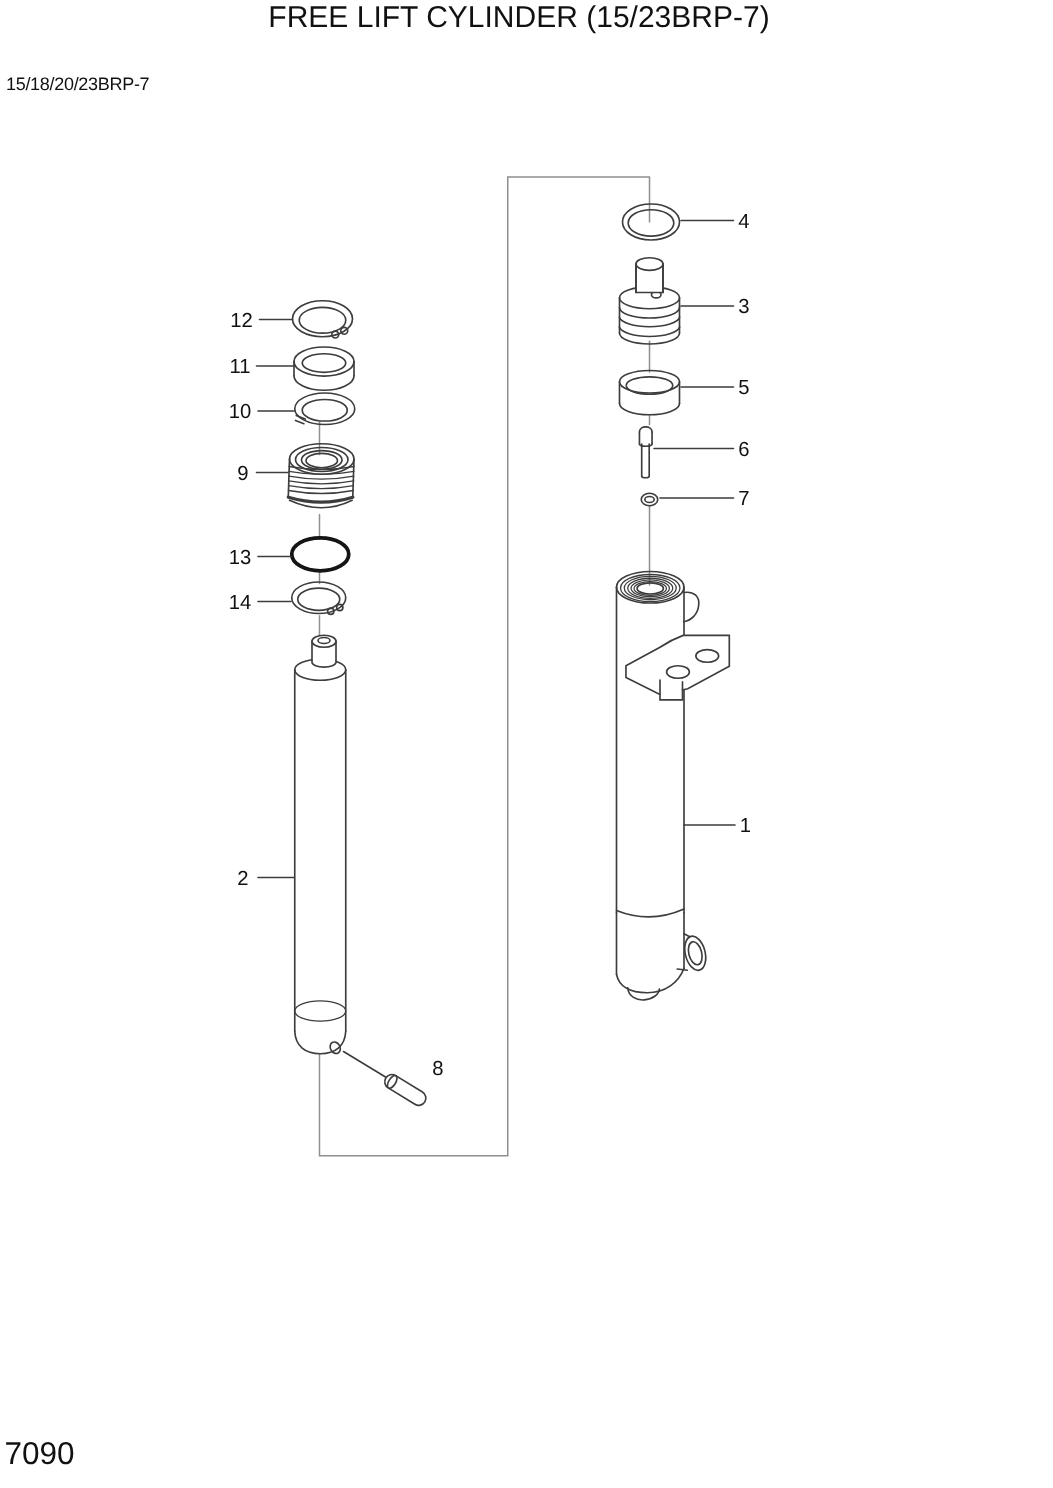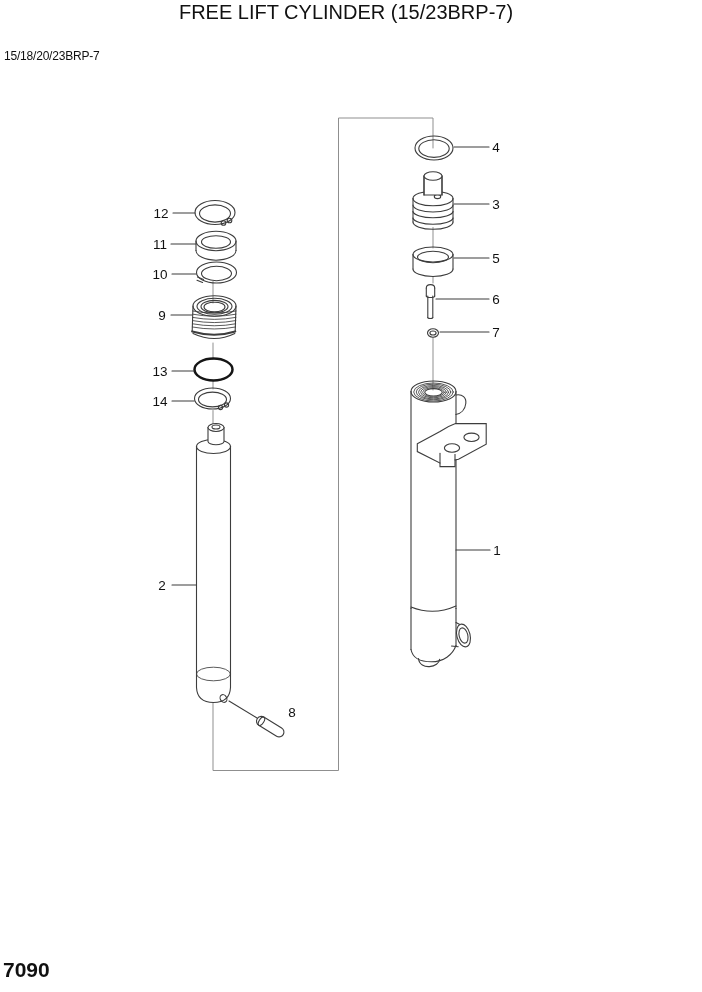--- a/index.html
+++ b/index.html
@@ -3,21 +3,21 @@
 <meta charset="utf-8">
 <style>
   html,body { margin:0; padding:0; }
   body {
     width:702px; height:992px; background:#ffffff; position:relative;
     font-family:"Liberation Sans", sans-serif; color:#111;
     overflow:hidden;
   }
   .hdr-code { position:absolute; left:4px; top:3px; font-size:12px; letter-spacing:-0.2px; white-space:nowrap;margin-top:46px; }
   .hdr-title { position:absolute; left:346px; top:1px; transform:translateX(-50%); font-size:20px; white-space:nowrap; }
-  .page-number { position:absolute; left:3px; top:958px; font-size:21px;font-weight:bold; }
+  .page-number { position:absolute; left:3px; top:958px; font-size:21px; }
   #diagram { position:absolute; left:0; top:0; }
   #diagram path, #diagram ellipse, #diagram circle, #diagram rect, #diagram line {
     stroke:#3d3d3d; stroke-width:1.1; fill:none; stroke-linecap:round;
   }
   #diagram .wfill { fill:#ffffff; }
   #diagram .bold  { stroke:#151515; stroke-width:2.5; }
   #diagram .thin  { stroke-width:0.85; }
   #diagram .gray  { stroke:#8f8f8f; stroke-width:1; fill:none; }
   #diagram .band  { stroke-width:2.2; }
   #diagram text   { stroke:none; fill:#111; font-family:"Liberation Sans",sans-serif; font-size:13.5px; }

